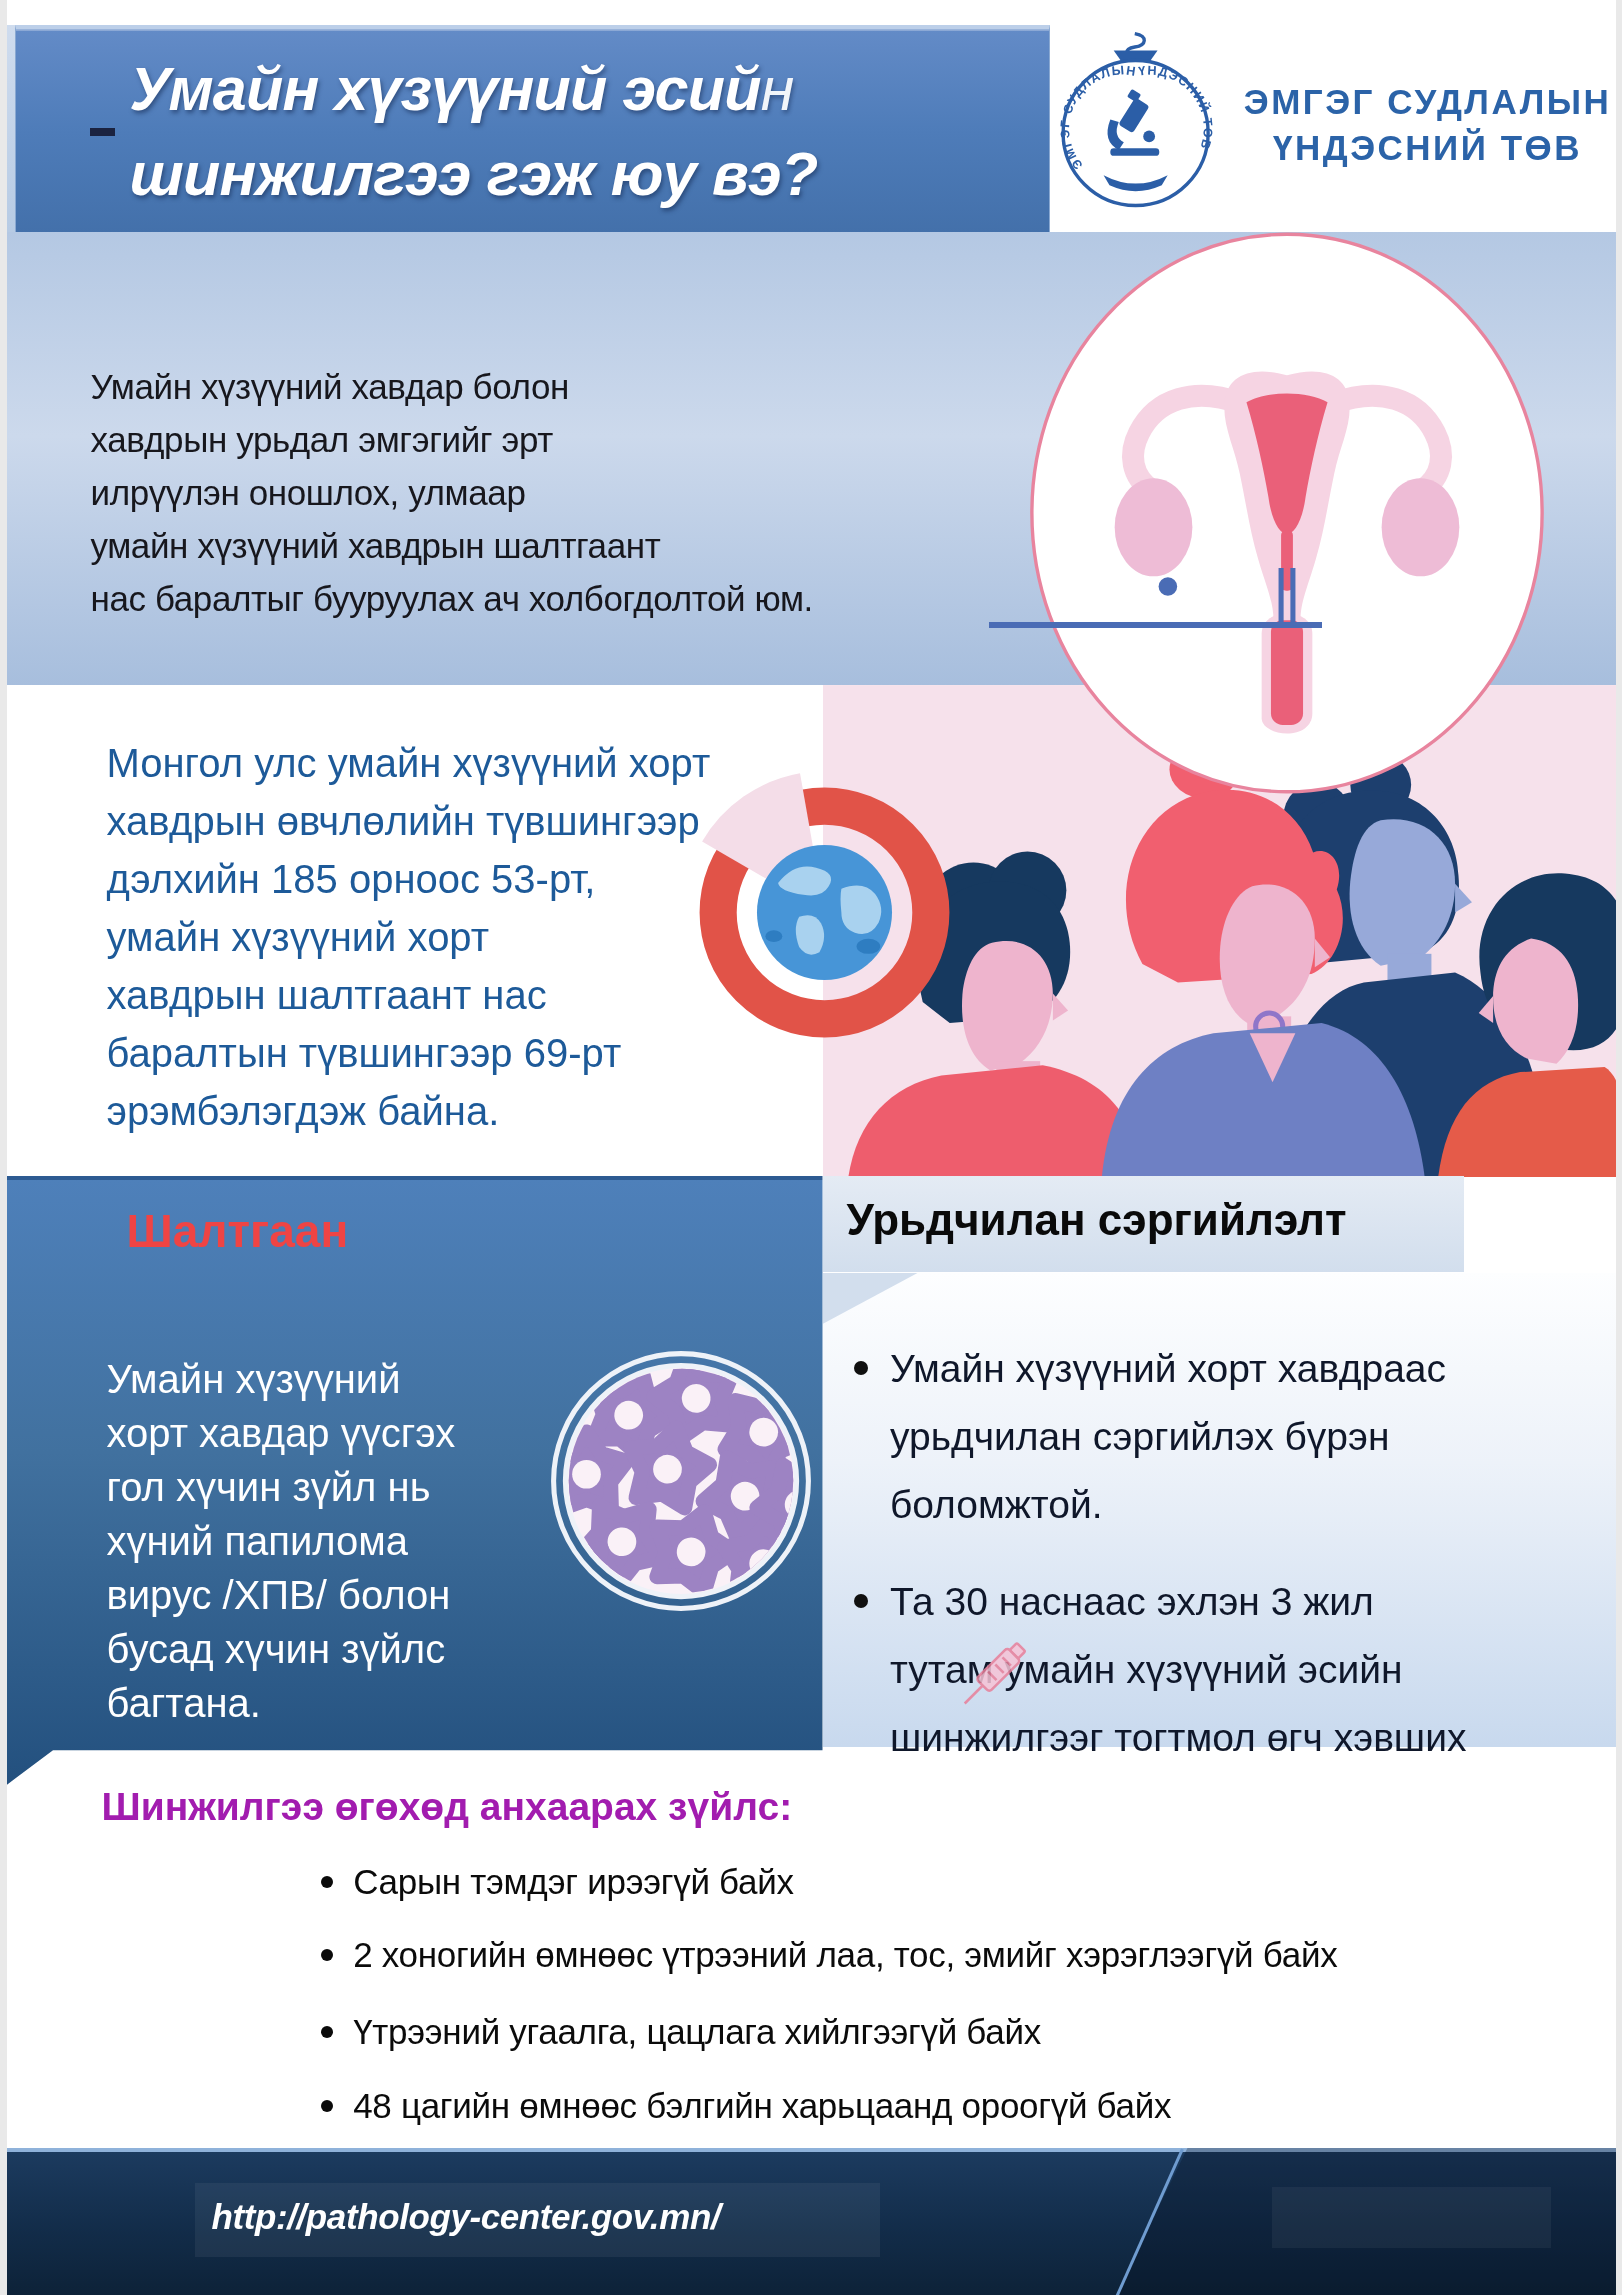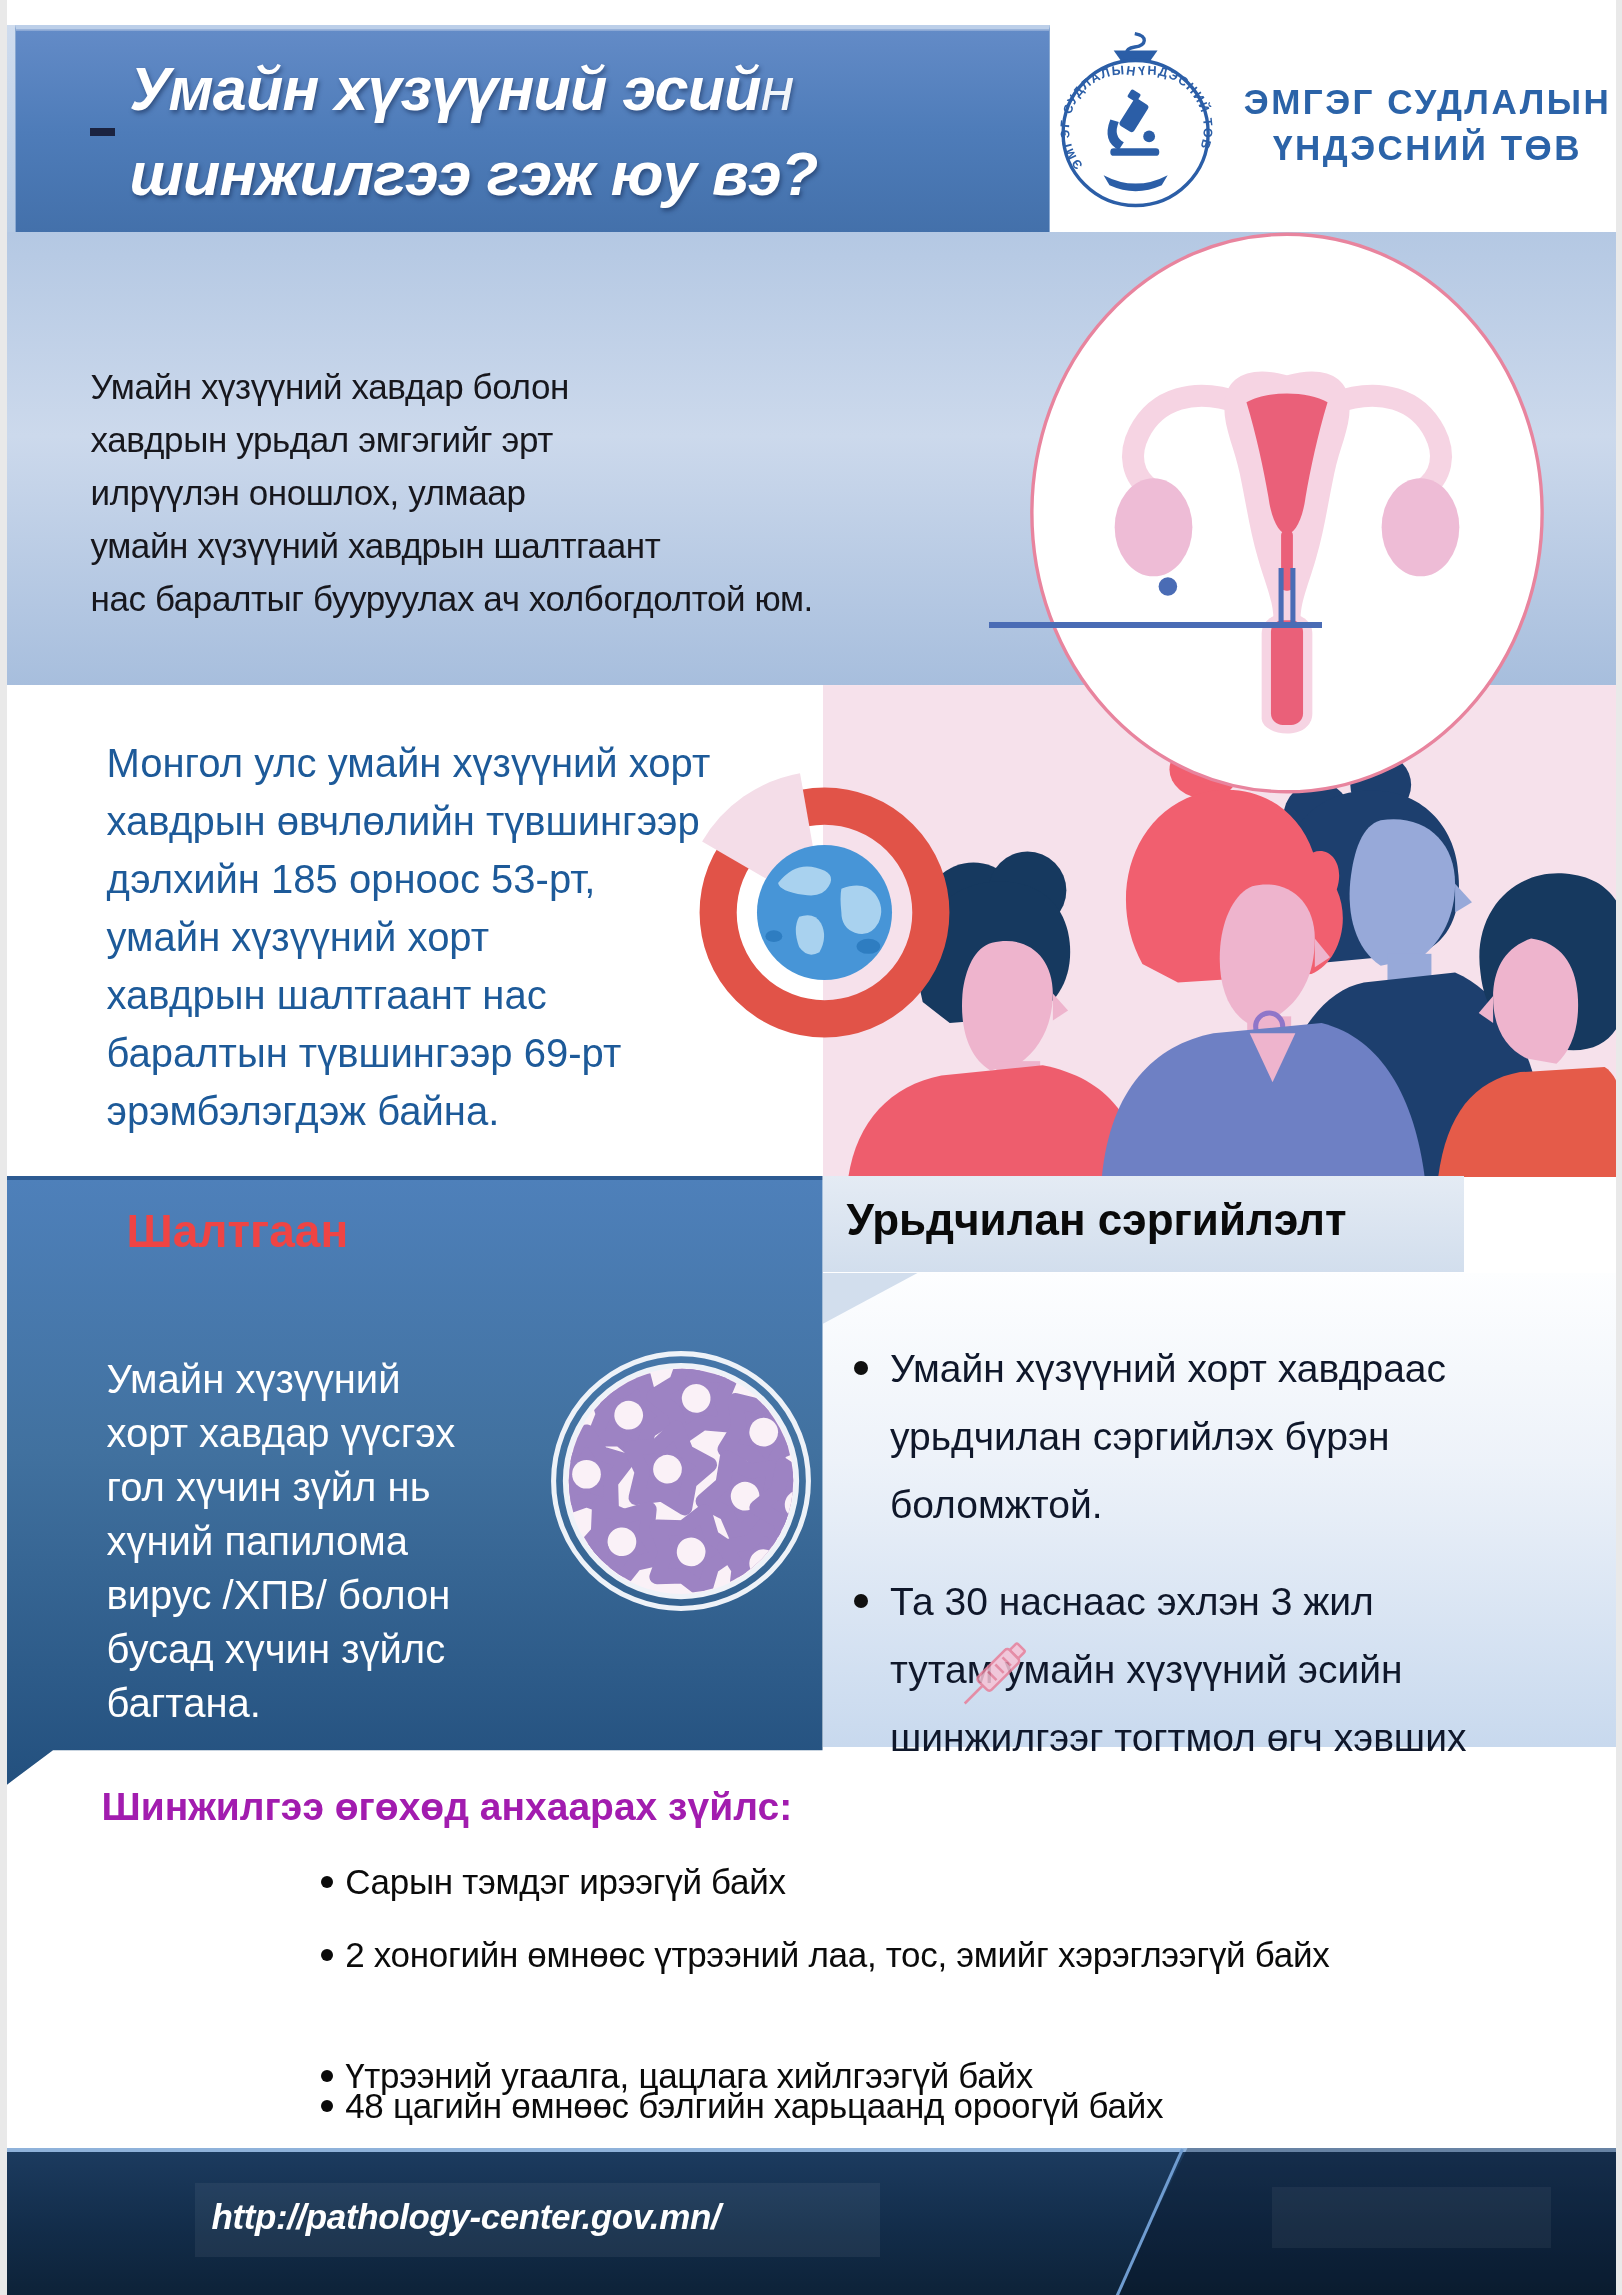--- a/index.html
+++ b/index.html
@@ -62,23 +62,23 @@
   .pbullet{position:absolute;left:847px;width:744px;display:flex;gap:22px;z-index:3;}
   .pbullet .dot{width:14.4px;height:14.4px;border-radius:50%;background:#101010;margin-top:26px;flex:none;}
   .pbullet .plines{font-size:39px;line-height:68px;color:#0f172a;white-space:nowrap;}
   .pbullet-1{top:1335px;}
   .pbullet-2{top:1568px;}
   .syringe-svg{position:absolute;left:936px;top:1629px;width:95px;height:95px;
     transform:rotate(135deg);opacity:.85;z-index:4;}
 
   
   .notes-heading{position:absolute;left:95px;top:1785px;font-size:39px;font-weight:bold;color:#a21caf;white-space:nowrap;}
-  .note-item{position:absolute;left:314px;display:flex;gap:12px;font-size:35px;color:#0b0b0b;white-space:nowrap;letter-spacing:-0.3px;}
+  .note-item{position:absolute;left:314px;display:flex;gap:20px;font-size:35px;color:#0b0b0b;white-space:nowrap;letter-spacing:-0.3px;}
   .note-item .dot{width:12.7px;height:12.7px;border-radius:50%;background:#0b0b0b;margin-top:13.5px;flex:none;}
-  .note-1{top:1862px;} .note-2{top:1935px;} .note-3{top:2012px;margin-top:44px;} .note-4{top:2086px;}
+  .note-1{top:1862px;} .note-2{top:1935px;} .note-3{top:2012px;} .note-4{top:2086px;}
 
   
   .footer{position:absolute;left:0;top:2148px;width:1623px;height:148px;
     background:linear-gradient(180deg,#1c3b5f 0%,#122c49 55%,#0d2238 100%);
     border-top:4.2px solid #8fb2da;box-sizing:border-box;}
   .footer-dark{position:absolute;left:1109px;top:2148px;width:514px;height:148px;
     background:rgba(3,12,26,.28);clip-path:polygon(14% 0,100% 0,100% 100%,0 100%);}
   .footer-diag-line{position:absolute;left:1141px;top:2142px;width:2.5px;height:162px;
     background:#6f9cd0;transform:rotate(24deg);}
   .footer-url-box{position:absolute;left:188px;top:2183px;width:685px;height:74px;background:rgba(255,255,255,.06);}

